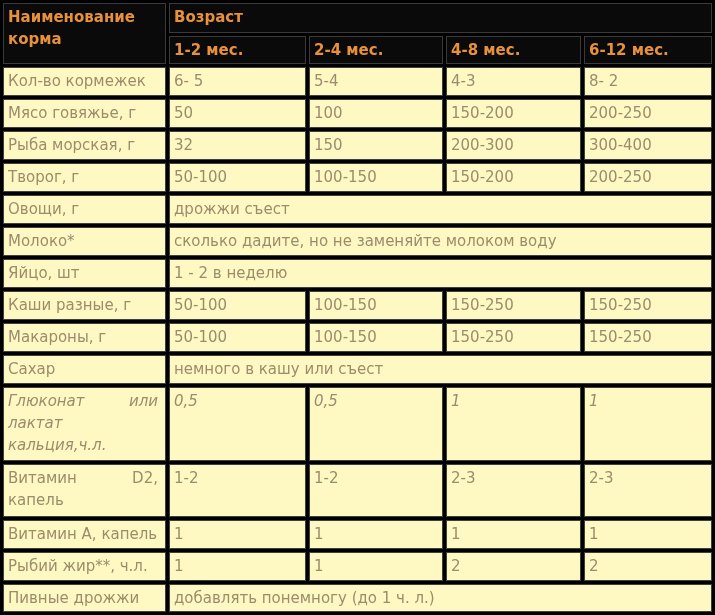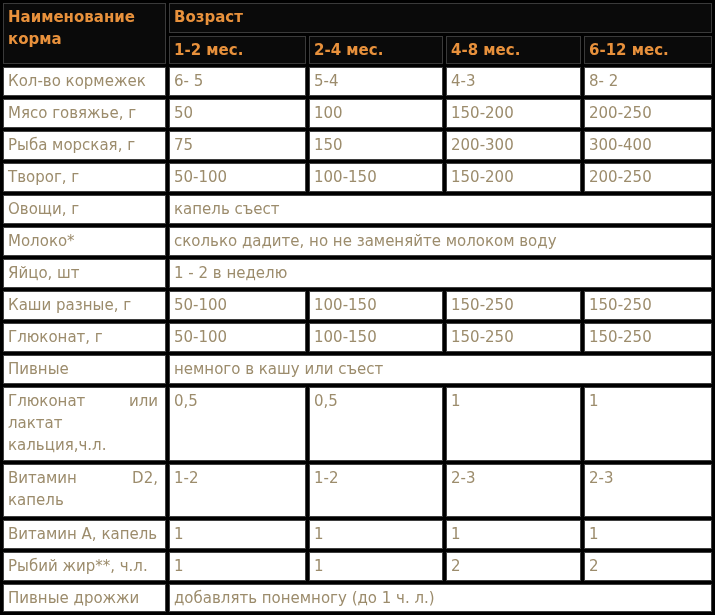--- a/index.html
+++ b/index.html
@@ -28,32 +28,32 @@
   }
   
   td.hcell {
     background: #0a0a0a;
     border: 1px solid #3a3a3a;
     color: #e8913c;
     font-weight: bold;
   }
   
   td.cell {
-    background: #ffffff;
+    background: #fef9c3;
     border: 1px solid #3f3f3f;
     color: #9c8c6c;
   }
   td.label {
     text-align: justify;
     padding-right: 7px;
   }
   tr.hrow1 { height: 30px; }
   tr.hrow2 { height: 26px; }
   tr.r     { height: 29px; }
-  tr.tall3 { height: 74px; }
+  tr.tall3 { height: 74px; font-style: italic; }
   tr.tall2 { height: 53px; }
   tr.last  { height: 24px; margin-top: 31px; }
 </style>
 </head>
 <body>
 
 <div class="screen">
   <table class="feed">
     <colgroup>
       <col style="width:163px">
@@ -83,60 +83,60 @@
       </tr>
       <tr class="r">
         <td class="cell label">Мясо говяжье, г</td>
         <td class="cell">50</td>
         <td class="cell">100</td>
         <td class="cell">150-200</td>
         <td class="cell">200-250</td>
       </tr>
       <tr class="r">
         <td class="cell label">Рыба морская, г</td>
-        <td class="cell">75</td>
+        <td class="cell">32</td>
         <td class="cell">150</td>
         <td class="cell">200-300</td>
         <td class="cell">300-400</td>
       </tr>
       <tr class="r">
         <td class="cell label">Творог, г</td>
         <td class="cell">50-100</td>
         <td class="cell">100-150</td>
         <td class="cell">150-200</td>
         <td class="cell">200-250</td>
       </tr>
       <tr class="r">
         <td class="cell label">Овощи, г</td>
-        <td class="cell" colspan="4">капель съест</td>
+        <td class="cell" colspan="4">дрожжи съест</td>
       </tr>
       <tr class="r">
         <td class="cell label">Молоко*</td>
         <td class="cell" colspan="4">сколько дадите, но не заменяйте молоком воду</td>
       </tr>
       <tr class="r">
         <td class="cell label">Яйцо, шт</td>
         <td class="cell" colspan="4">1 - 2 в неделю</td>
       </tr>
       <tr class="r">
         <td class="cell label">Каши разные, г</td>
         <td class="cell">50-100</td>
         <td class="cell">100-150</td>
         <td class="cell">150-250</td>
         <td class="cell">150-250</td>
       </tr>
       <tr class="r">
-        <td class="cell label">Глюконат, г</td>
+        <td class="cell label">Макароны, г</td>
         <td class="cell">50-100</td>
         <td class="cell">100-150</td>
         <td class="cell">150-250</td>
         <td class="cell">150-250</td>
       </tr>
       <tr class="r">
-        <td class="cell label">Пивные</td>
+        <td class="cell label">Сахар</td>
         <td class="cell" colspan="4">немного в кашу или съест</td>
       </tr>
       <tr class="tall3">
         <td class="cell label">Глюконат или лактат кальция,ч.л.</td>
         <td class="cell">0,5</td>
         <td class="cell">0,5</td>
         <td class="cell">1</td>
         <td class="cell">1</td>
       </tr>
       <tr class="tall2">

